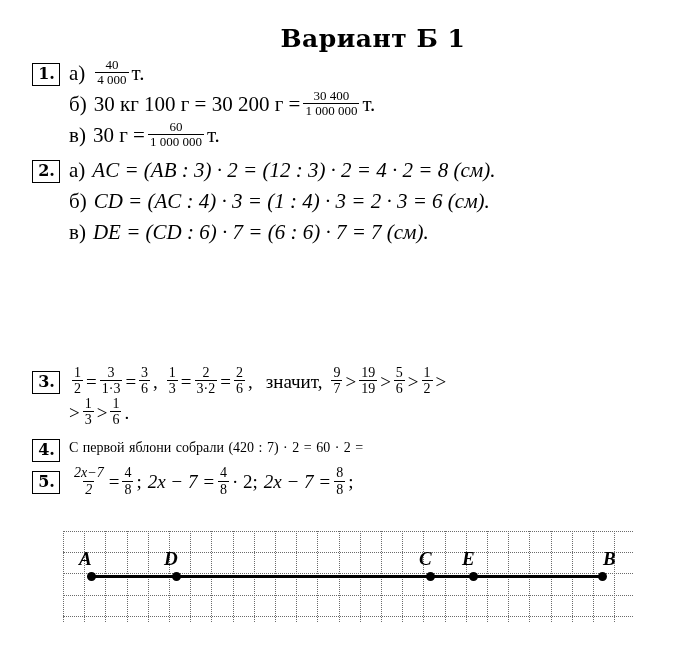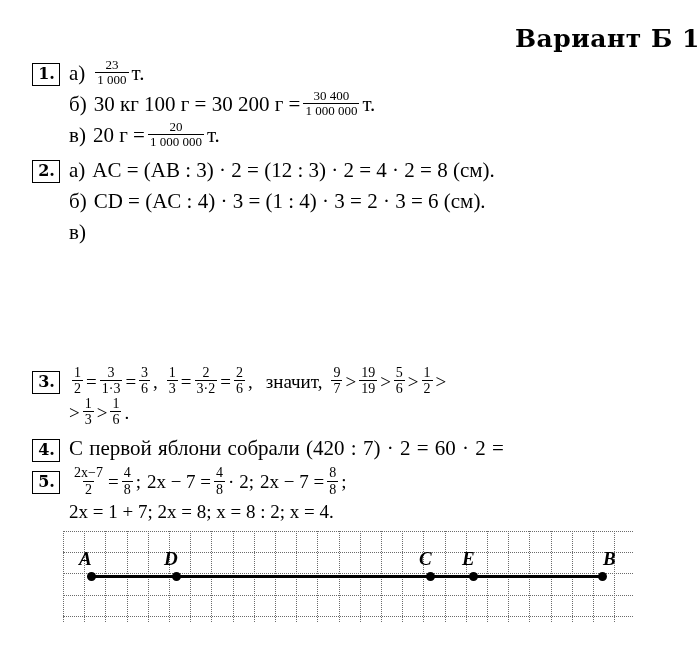--- a/index.html
+++ b/index.html
@@ -11,21 +11,21 @@
     height: 651px;
     background: #ffffff;
     font-family: "Liberation Serif", serif;
     color: #000000;
     overflow: hidden;
     position: relative;
   }
 
   
   .page-title {
-    text-align: right;
+    text-align: center;
     font-family: "DejaVu Serif", serif;
     font-weight: bold;
     font-size: 25px;
     letter-spacing: 0.5px;
     padding-top: 24px;
     padding-bottom: 2px;
     padding-left: 46px;
   }
 
   
@@ -54,21 +54,21 @@
   }
   .line {
     font-size: 21px;
     line-height: 31px;
     white-space: nowrap;
     display: flex;
     align-items: center;
   }
   .sp { display: inline-block; width: 6px; }
   .sp-lg { display: inline-block; width: 13px; }
-  .it { }
+  .it { font-style: italic; }
   .rm { font-style: normal; }
   .lbl { margin-right: 7px; }
 
   
   .frac {
     display: inline-flex;
     flex-direction: column;
     align-items: center;
     vertical-align: middle;
     font-size: 13px;
@@ -82,21 +82,21 @@
   .frac.big { font-size: 14px; }
 
   
   .line.compact {
     font-size: 19px;
     line-height: 28px;
   }
 
   
   .para {
-    font-size: 21px;
+    font-size: 14px;
     line-height: 28px;
     text-align: justify;
     text-align-last: left;
     word-spacing: 1px;
   }
   .para .ln { display: block; white-space: nowrap; }
 
   
   .figure-wrap {
     position: relative;
@@ -153,41 +153,41 @@
 
 <div class="page-title">Вариант Б 1</div>
 
 <div class="problem">
   <div class="num-box">1.</div>
   <div class="prob-body">
 
     <div class="line">
       <span class="rm lbl">а)</span>
       <span class="frac">
-        <span class="num">23</span>
-        <span class="den">1 000</span>
+        <span class="num">40</span>
+        <span class="den">4 000</span>
       </span>
       <span class="rm">т.</span>
     </div>
 
     <div class="line">
       <span class="rm lbl">б)</span>
       <span class="rm">30 кг  100 г  =  30 200 г  =</span>
       <span class="frac">
         <span class="num">30 400</span>
         <span class="den">1 000 000</span>
       </span>
       <span class="rm">т.</span>
     </div>
 
     <div class="line">
       <span class="rm lbl">в)</span>
-      <span class="rm">20 г  =</span>
+      <span class="rm">30 г  =</span>
       <span class="frac">
-        <span class="num">20</span>
+        <span class="num">60</span>
         <span class="den">1 000 000</span>
       </span>
       <span class="rm">т.</span>
     </div>
 
   </div>
 </div>
 
 <div class="problem" style="margin-top:4px;">
   <div class="num-box">2.</div>
@@ -198,20 +198,21 @@
       <span class="it">AC = (AB : 3) · 2 = (12 : 3) · 2 = 4 · 2 = 8 (см).</span>
     </div>
 
     <div class="line">
       <span class="rm lbl">б)</span>
       <span class="it">CD = (AC : 4) · 3 = (1 : 4) · 3 = 2 · 3 = 6 (см).</span>
     </div>
 
     <div class="line">
       <span class="rm lbl">в)</span>
+      <span class="it">DE = (CD : 6) · 7 = (6 : 6) · 7 = 7 (см).</span>
     </div>
 
   </div>
 </div>
 
 <div class="figure-wrap">
   <div class="grid-box" id="gridbox">
       <div class="grid-h" style="top: 0px;"></div>
       <div class="grid-h" style="top: 21.2px;"></div>
       <div class="grid-h" style="top: 42.4px;"></div>
@@ -378,18 +379,15 @@
       <span class="it">2x − 7 =</span>
       <span class="frac big">
         <span class="num">8</span>
         <span class="den">8</span>
       </span>
       <span>;</span>
       <span class="sp"></span>
 
     </div>
 
-    <div class="line compact">
-      <span class="it">2x = 1 + 7;  2x = 8;  x = 8 : 2;  x = 4.</span>
-    </div>
 
   </div>
 </div>
 
 </body></html>

